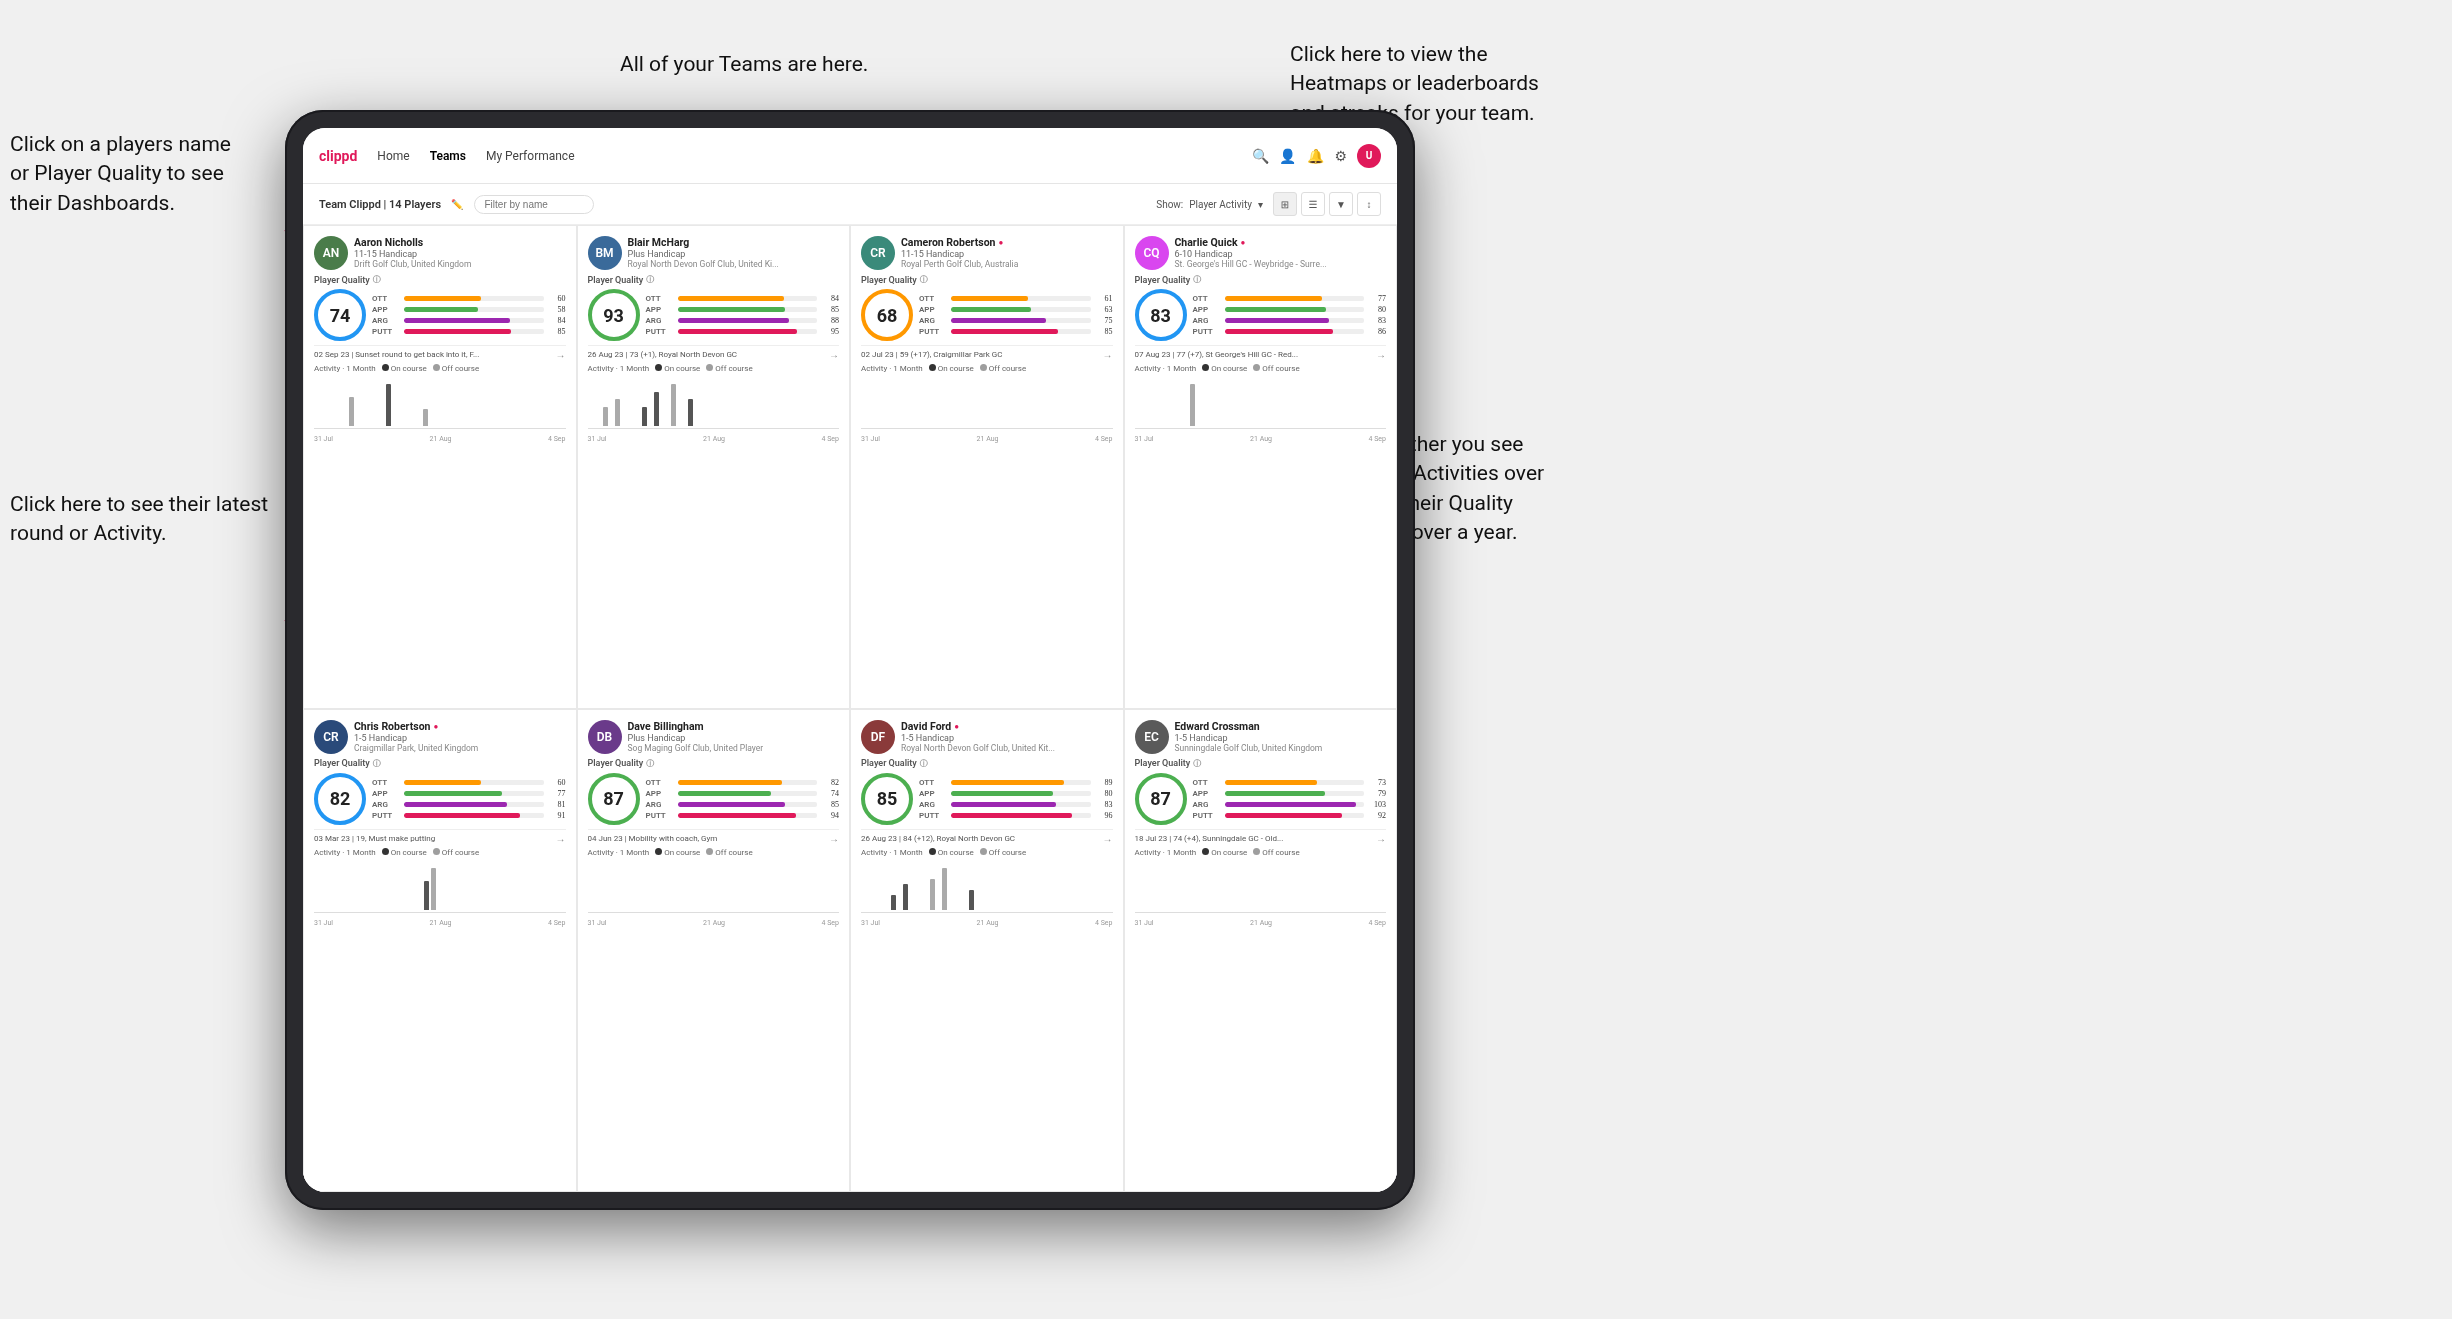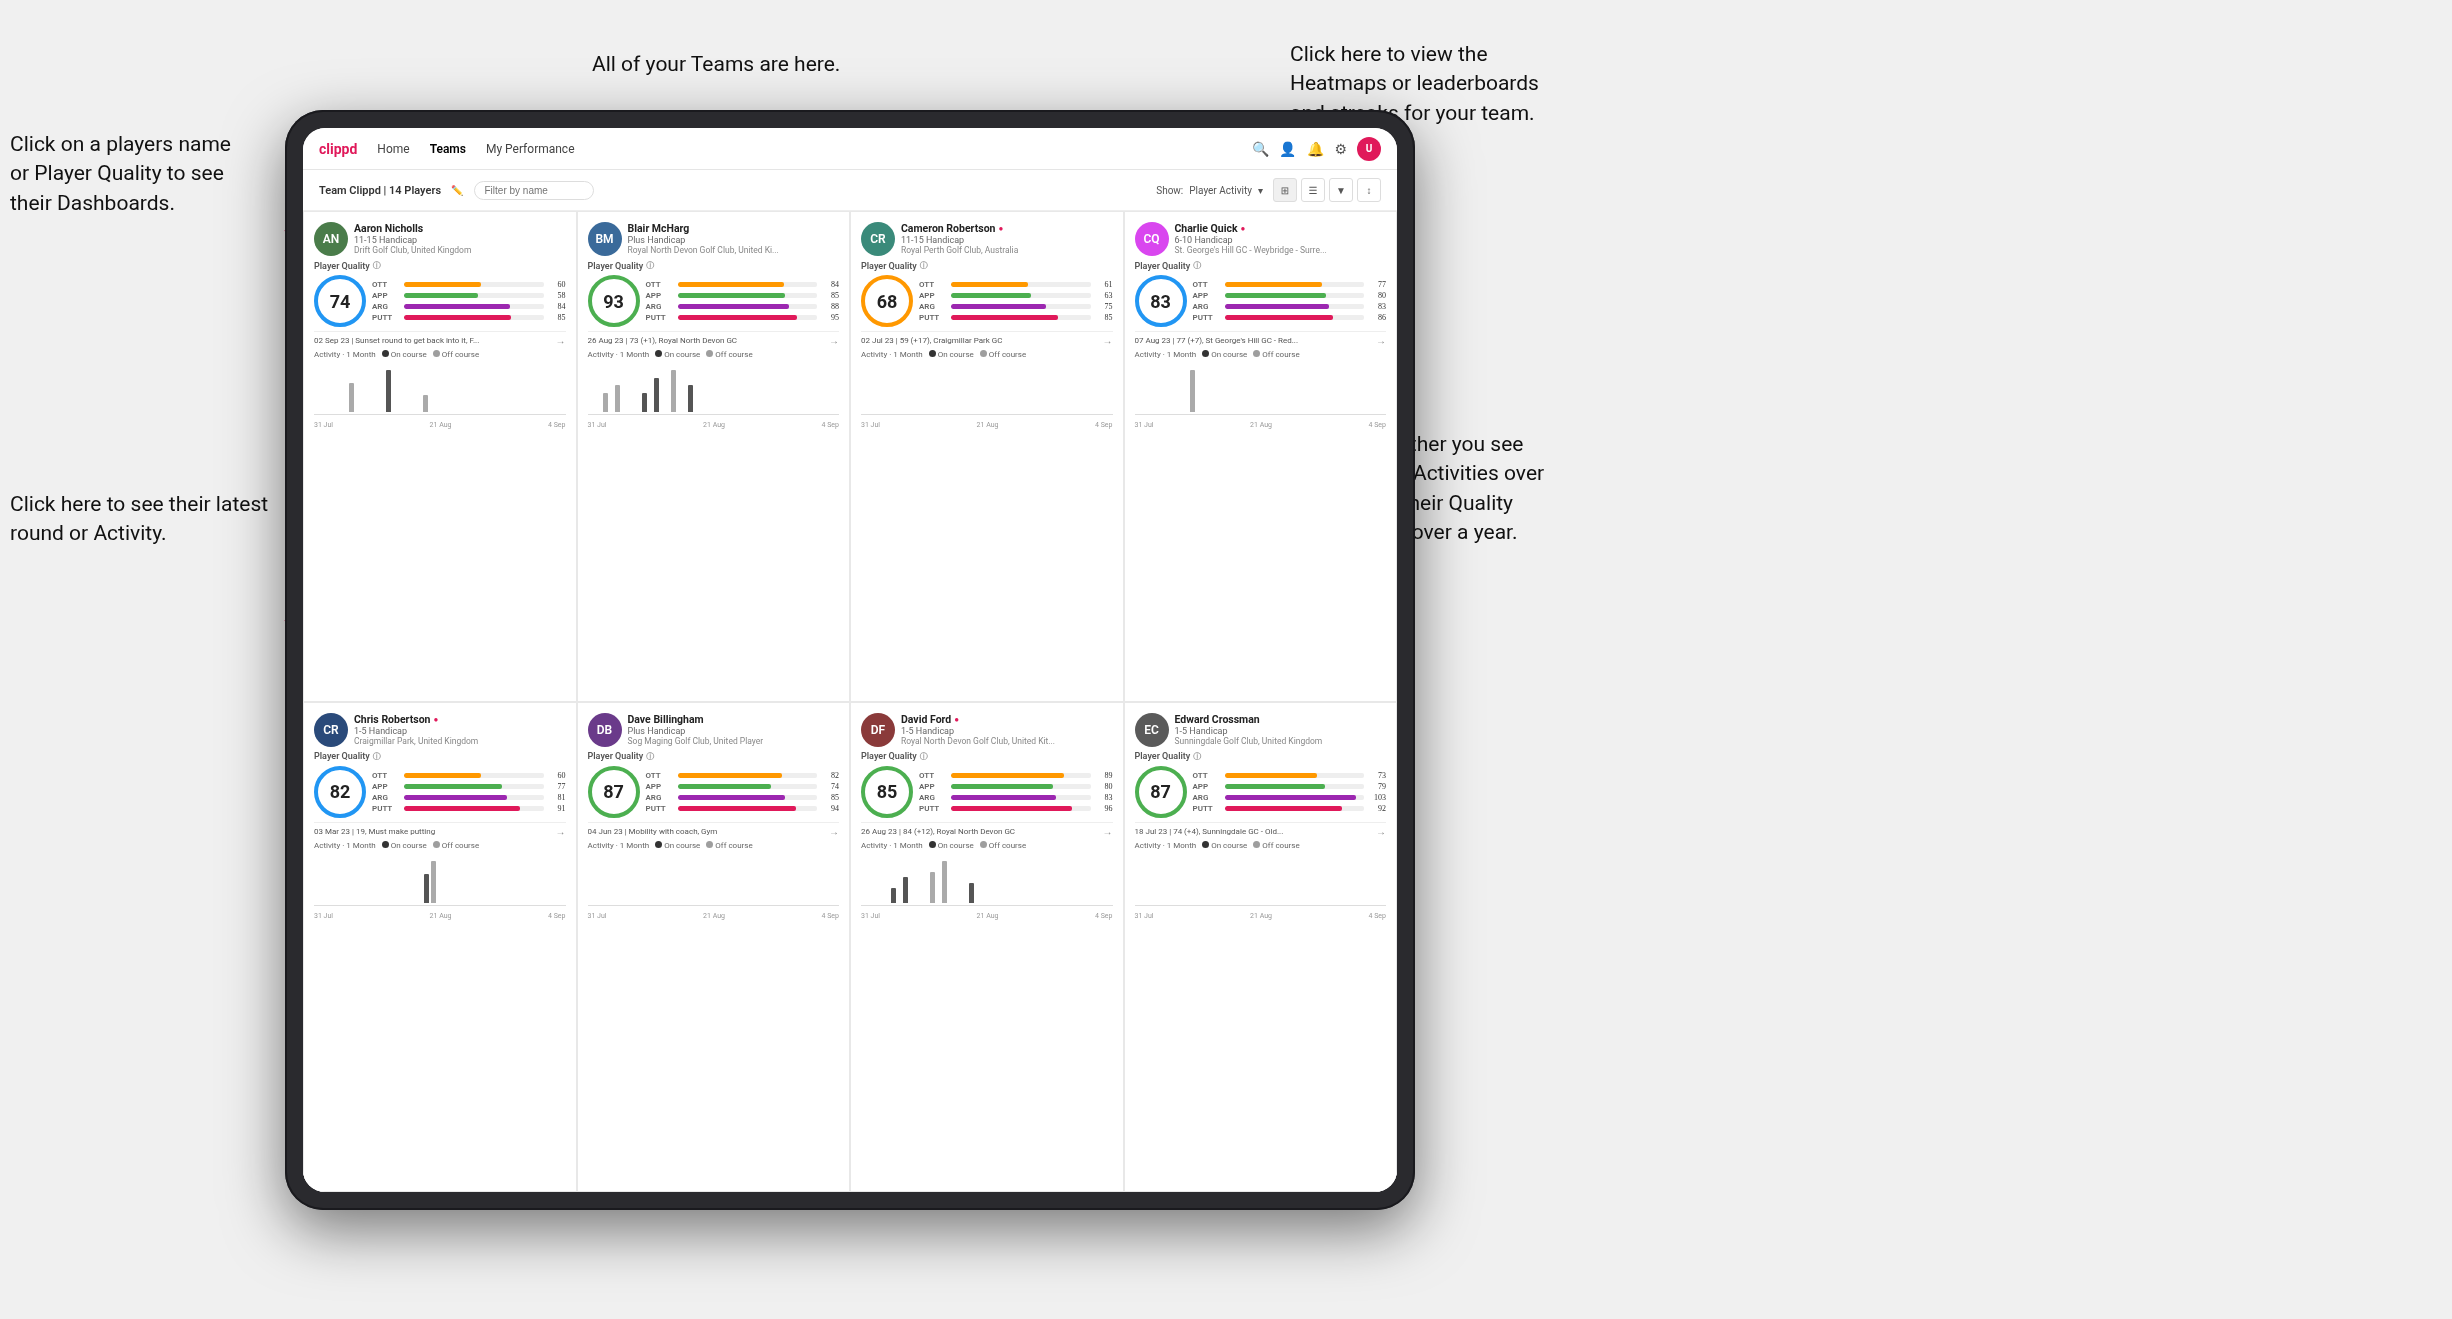--- a/index.html
+++ b/index.html
@@ -33,21 +33,21 @@
       overflow: hidden;
       display: flex;
       flex-direction: column;
     }
 
     
     .nav-bar {
       background: #fff;
       border-bottom: 1px solid #e5e5e5;
       padding: 0 16px;
-      height: 42px;
+      height: 56px;
       display: flex;
       align-items: center;
       gap: 20px;
       flex-shrink: 0;
     }
     .nav-logo {
       color: #e0195a;
       font-weight: 700;
       font-size: 14px;
     }
@@ -368,21 +368,21 @@
   <line x1="285" y1="230" x2="440" y2="360" stroke="#e0195a" stroke-width="2"></line>
   <polygon points="436,370 434,355 448,358" fill="#e0195a"></polygon>
 
   <line x1="285" y1="620" x2="430" y2="730" stroke="#e0195a" stroke-width="2"></line>
   <polygon points="426,740 424,725 438,728" fill="#e0195a"></polygon>
 
   <line x1="1320" y1="550" x2="1080" y2="480" stroke="#e0195a" stroke-width="2"></line>
   <polygon points="1070,484 1078,469 1086,480" fill="#e0195a"></polygon>
 </svg>
 
-<div class="callout-text" style="left: 592px; top: 50px;">All of your Teams are here.</div>
+<div class="callout-text" style="left: 620px; top: 50px;">All of your Teams are here.</div>
 <div class="callout-text" style="left: 1290px; top: 40px; max-width: 310px;">Click here to view the<br>Heatmaps or leaderboards<br>and streaks for your team.</div>
 <div class="callout-text" style="left: 10px; top: 130px; max-width: 260px;">Click on a players name<br>or Player Quality to see<br>their Dashboards.</div>
 <div class="callout-text" style="left: 10px; top: 490px; max-width: 280px;">Click here to see their latest<br>round or Activity.</div>
 <div class="callout-text" style="left: 1295px; top: 430px; max-width: 310px;">Choose whether you see<br>your players Activities over<br>a month or their Quality<br>Score Trend over a year.</div>
 
 <div class="ipad-frame">
   <div class="ipad-screen">
 
     <div class="nav-bar">
       <span class="nav-logo">clippd</span>

